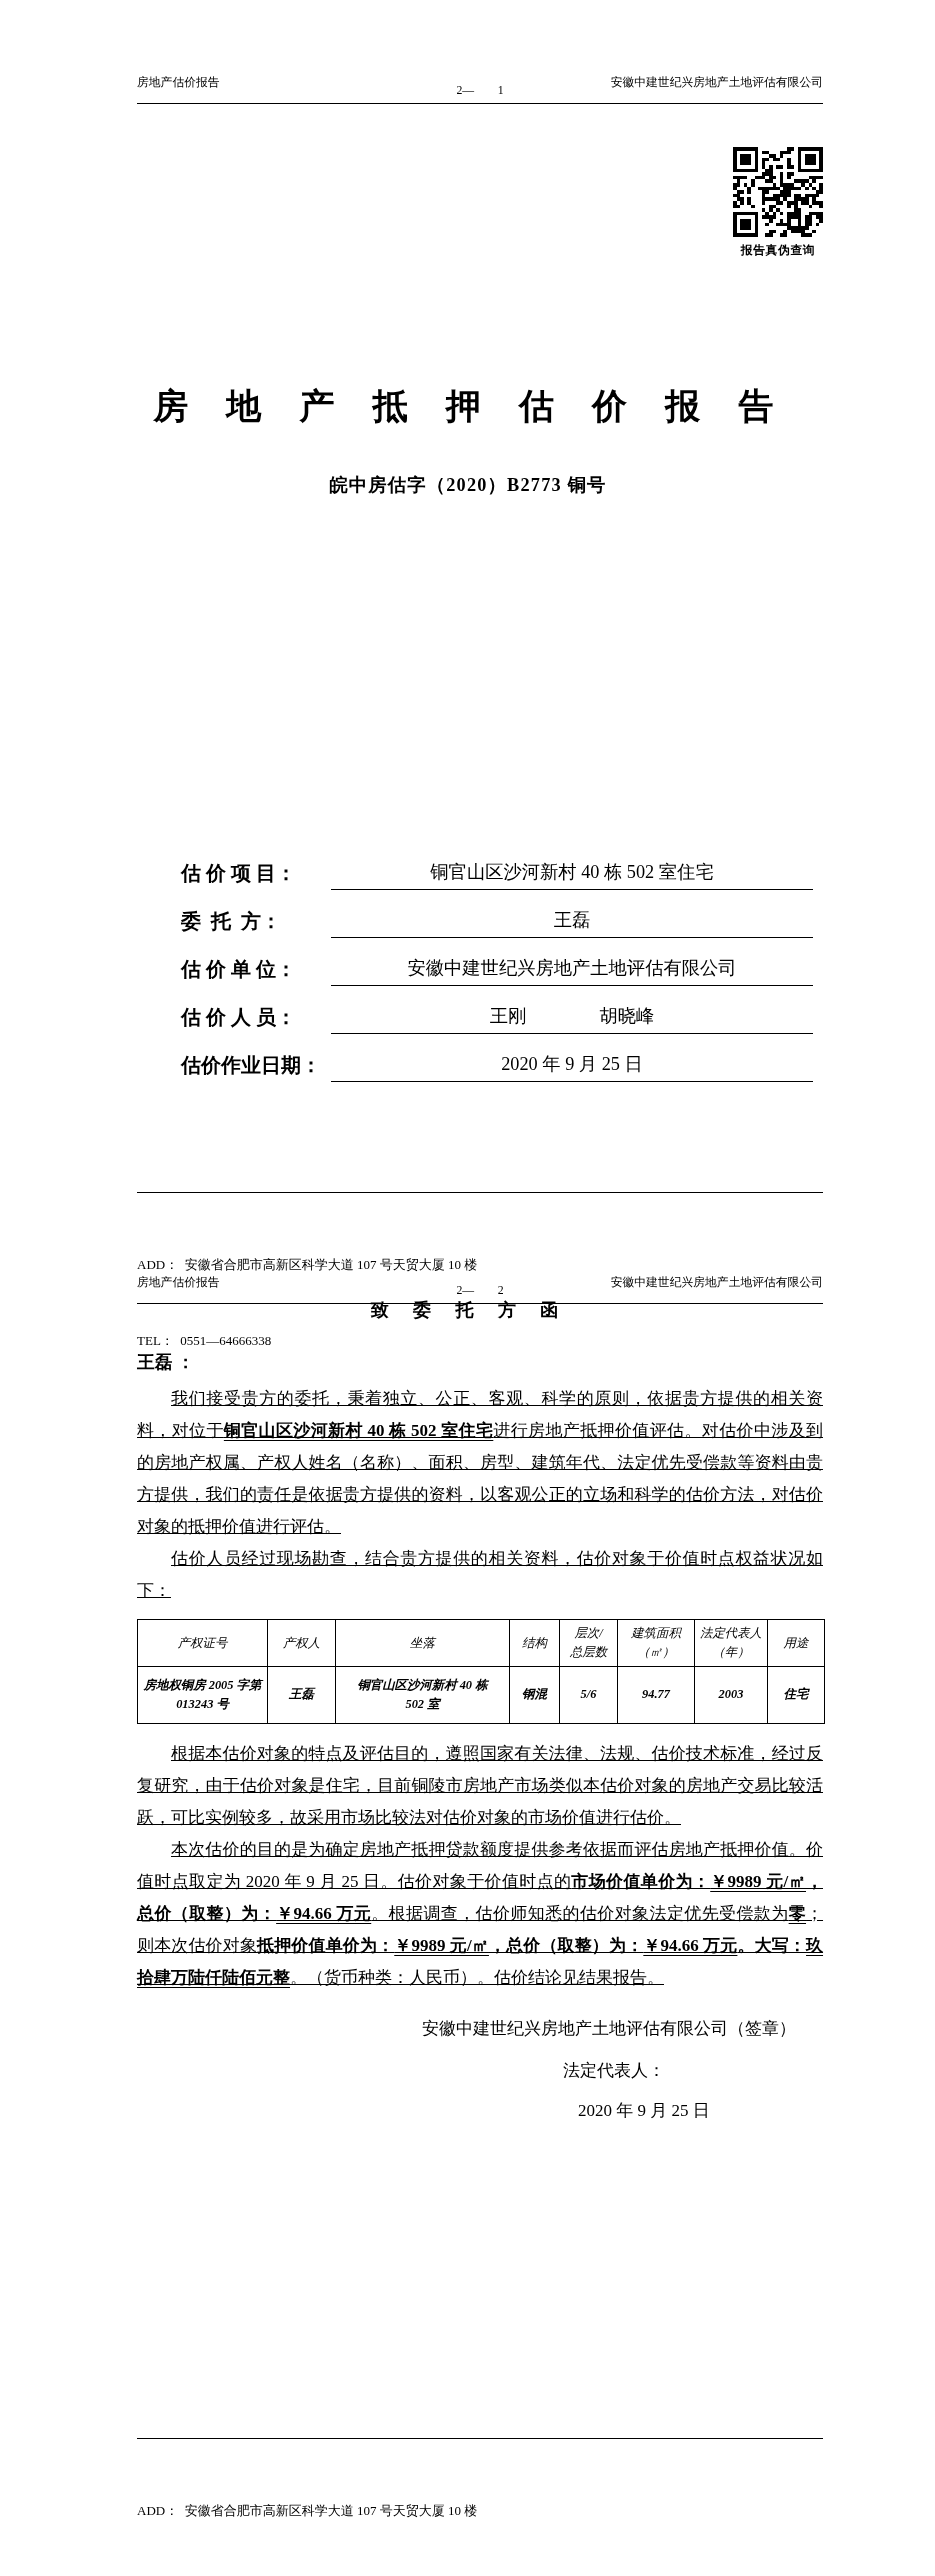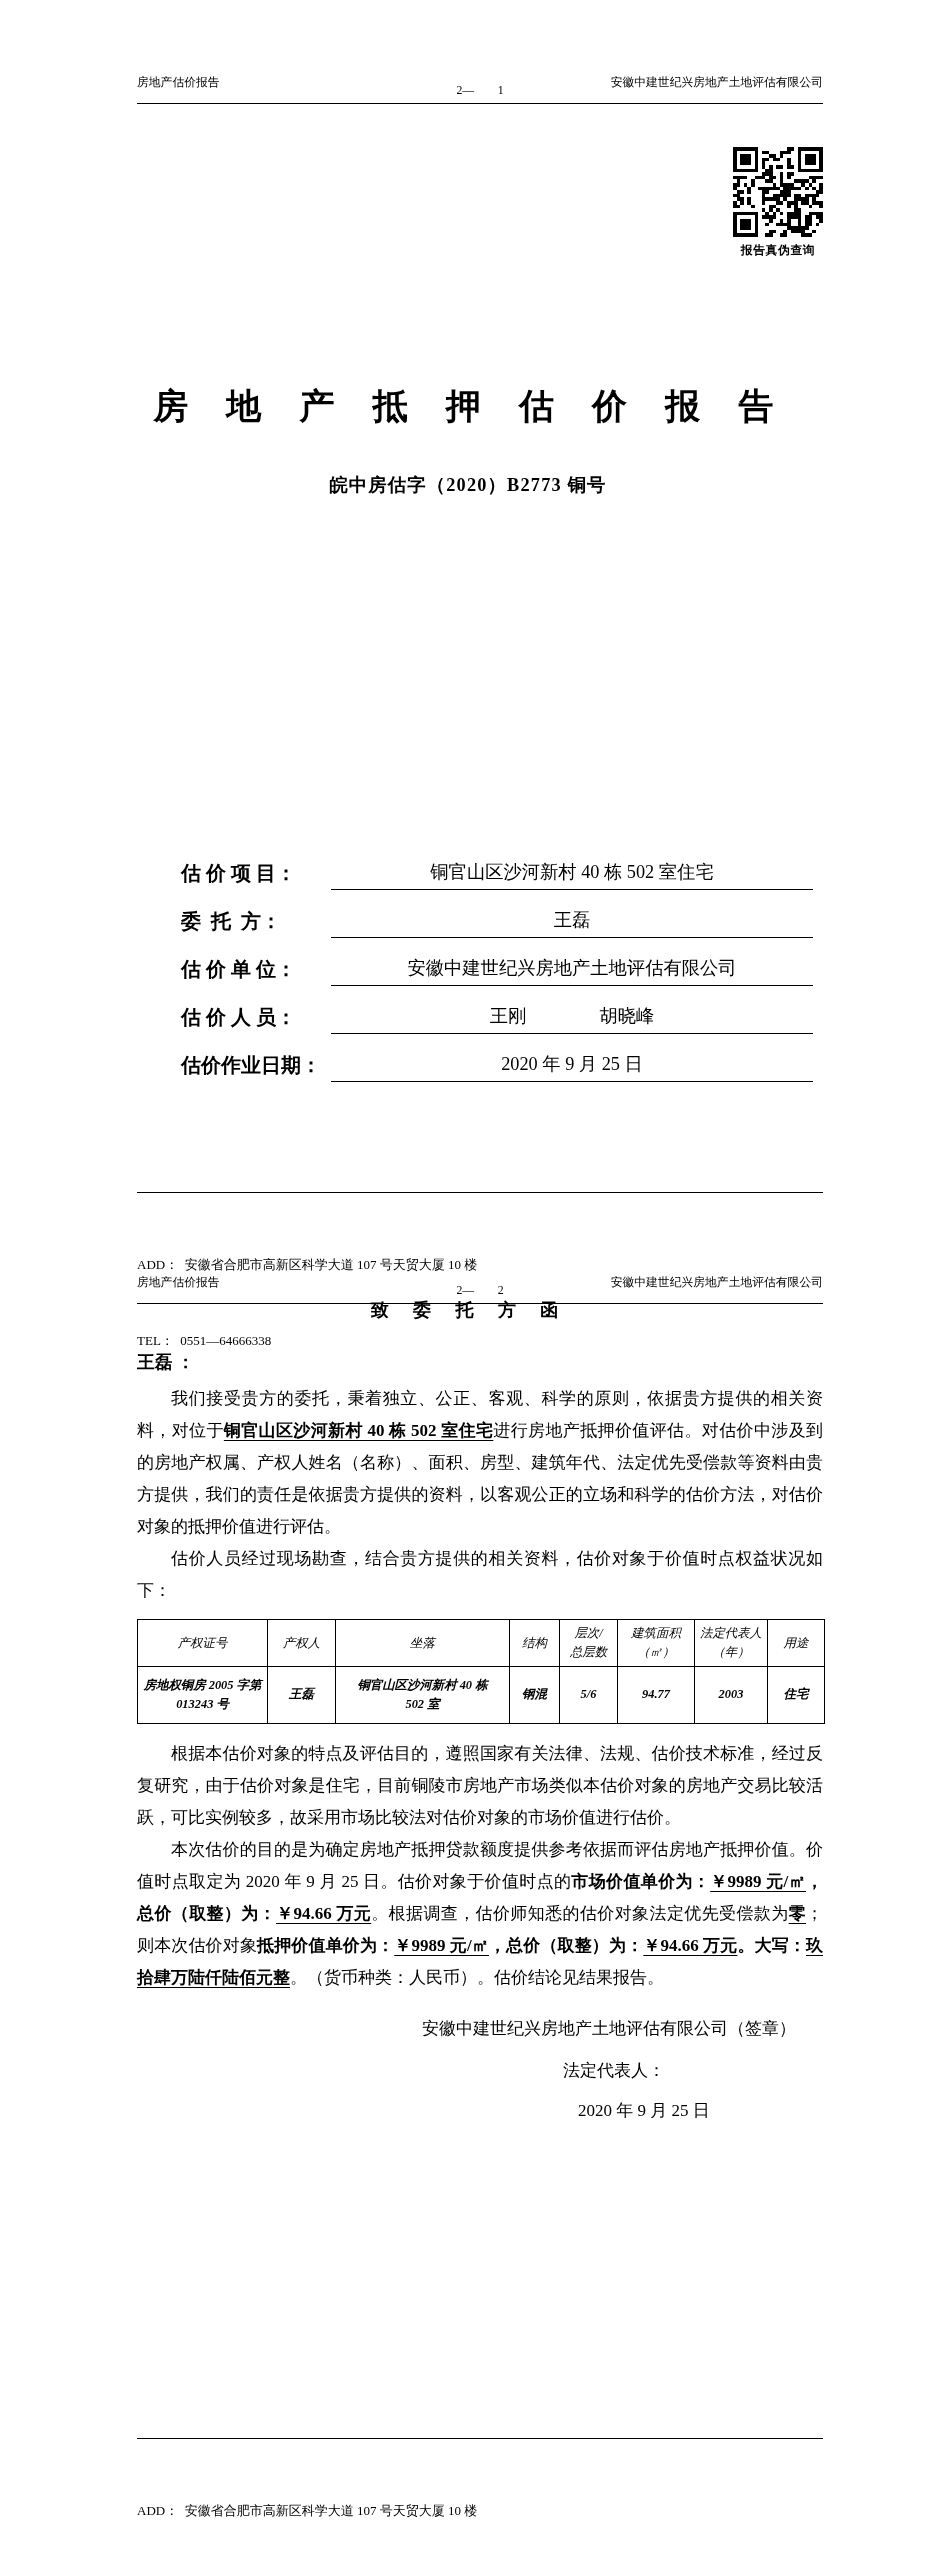--- a/index.html
+++ b/index.html
@@ -47,21 +47,21 @@
   }
   #page1 .pg-footer { top:1192px; }
   #page2 .pg-footer { top:1175px; }
 
   .letter-title {
     position:absolute; top:35px; left:0; right:0; text-align:center;
     font-size:18px; font-weight:bold; letter-spacing:7px; word-spacing:5.9px; white-space:pre;
   }
   .letter-body { position:absolute; top:87px; left:137px; right:113px; }
   .salutation { font-size:17.7px; font-weight:bold; margin-bottom:9.4px; white-space:pre; }
-  .para { font-size:17px; line-height:32px; text-align:justify; text-indent:2em; }
+  .para { font-size:17px; line-height:32px; text-align:justify; text-indent:2em;text-decoration:underline; }
   .b { font-weight:bold; }
   .u { text-decoration:underline; text-underline-offset:4.1px; text-decoration-thickness:1.2px; }
 
   table.rights { border-collapse:collapse; width:100%; margin:11.8px 0 14px; table-layout:fixed;font-style:italic; }
   .rights th, .rights td {
     border:0.6px solid #000; text-align:center; vertical-align:middle;
     font-size:12.4px; line-height:1.5; padding:4.1px 2.9px; font-weight:normal; white-space:pre-line;
   }
   .rights td { font-weight:bold; padding:9.4px 2.9px; }
 

